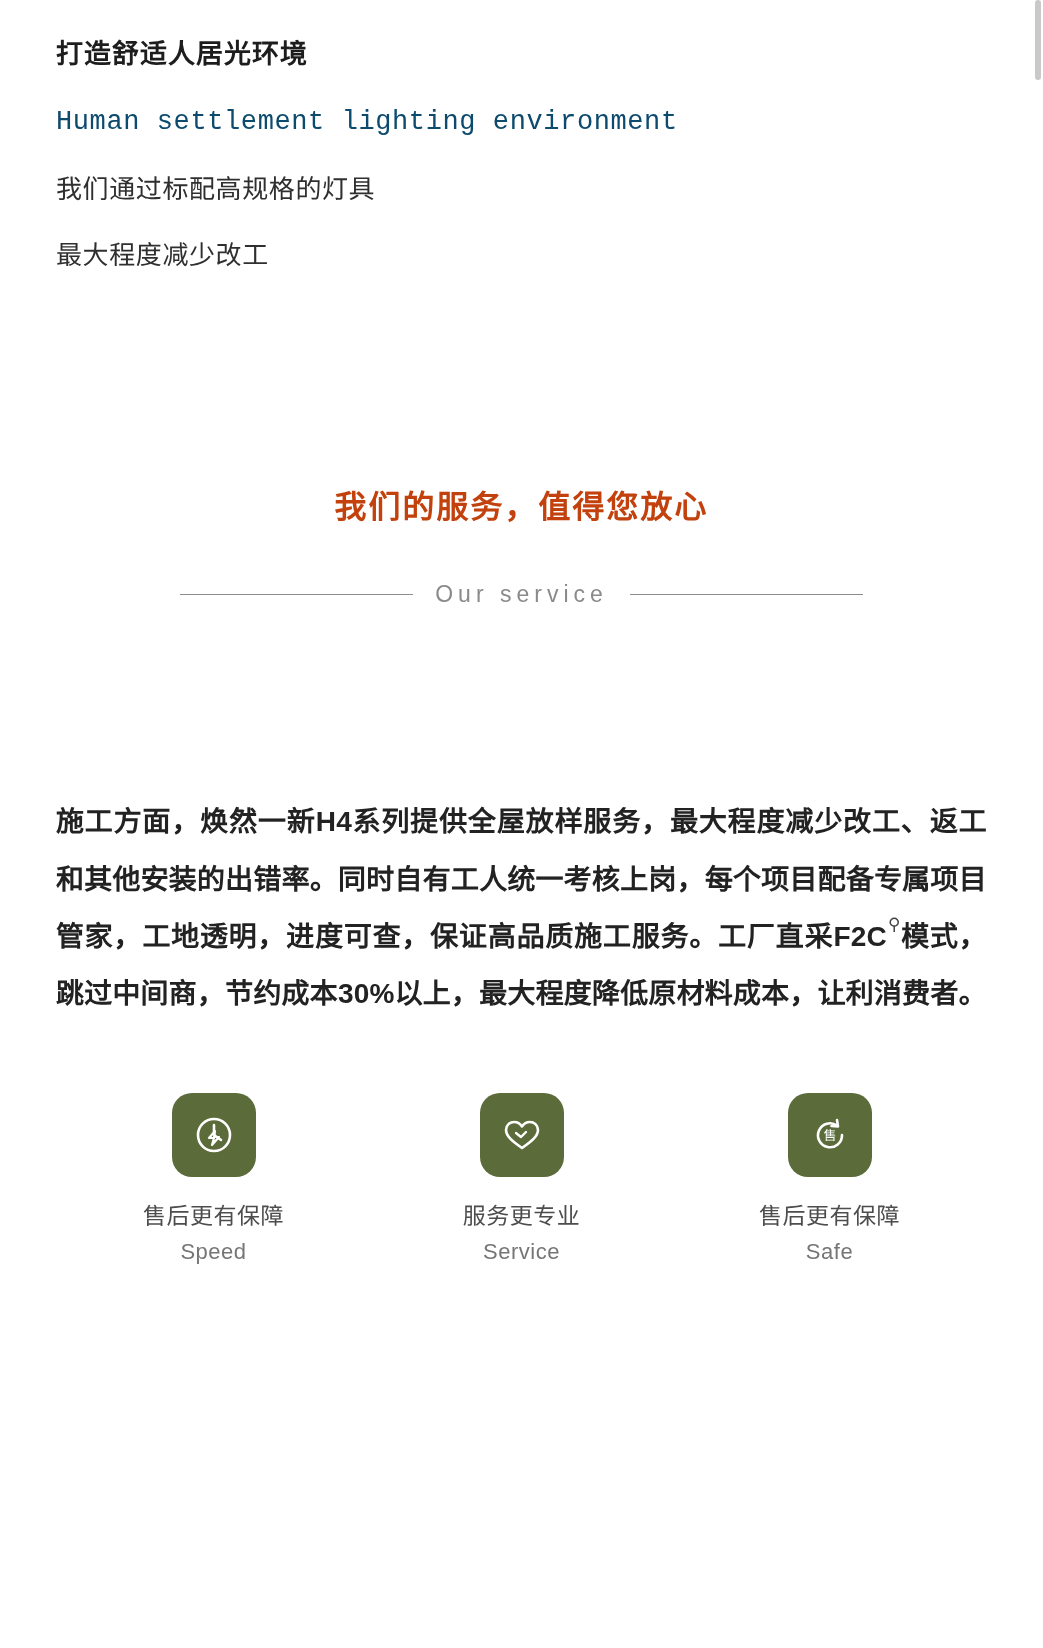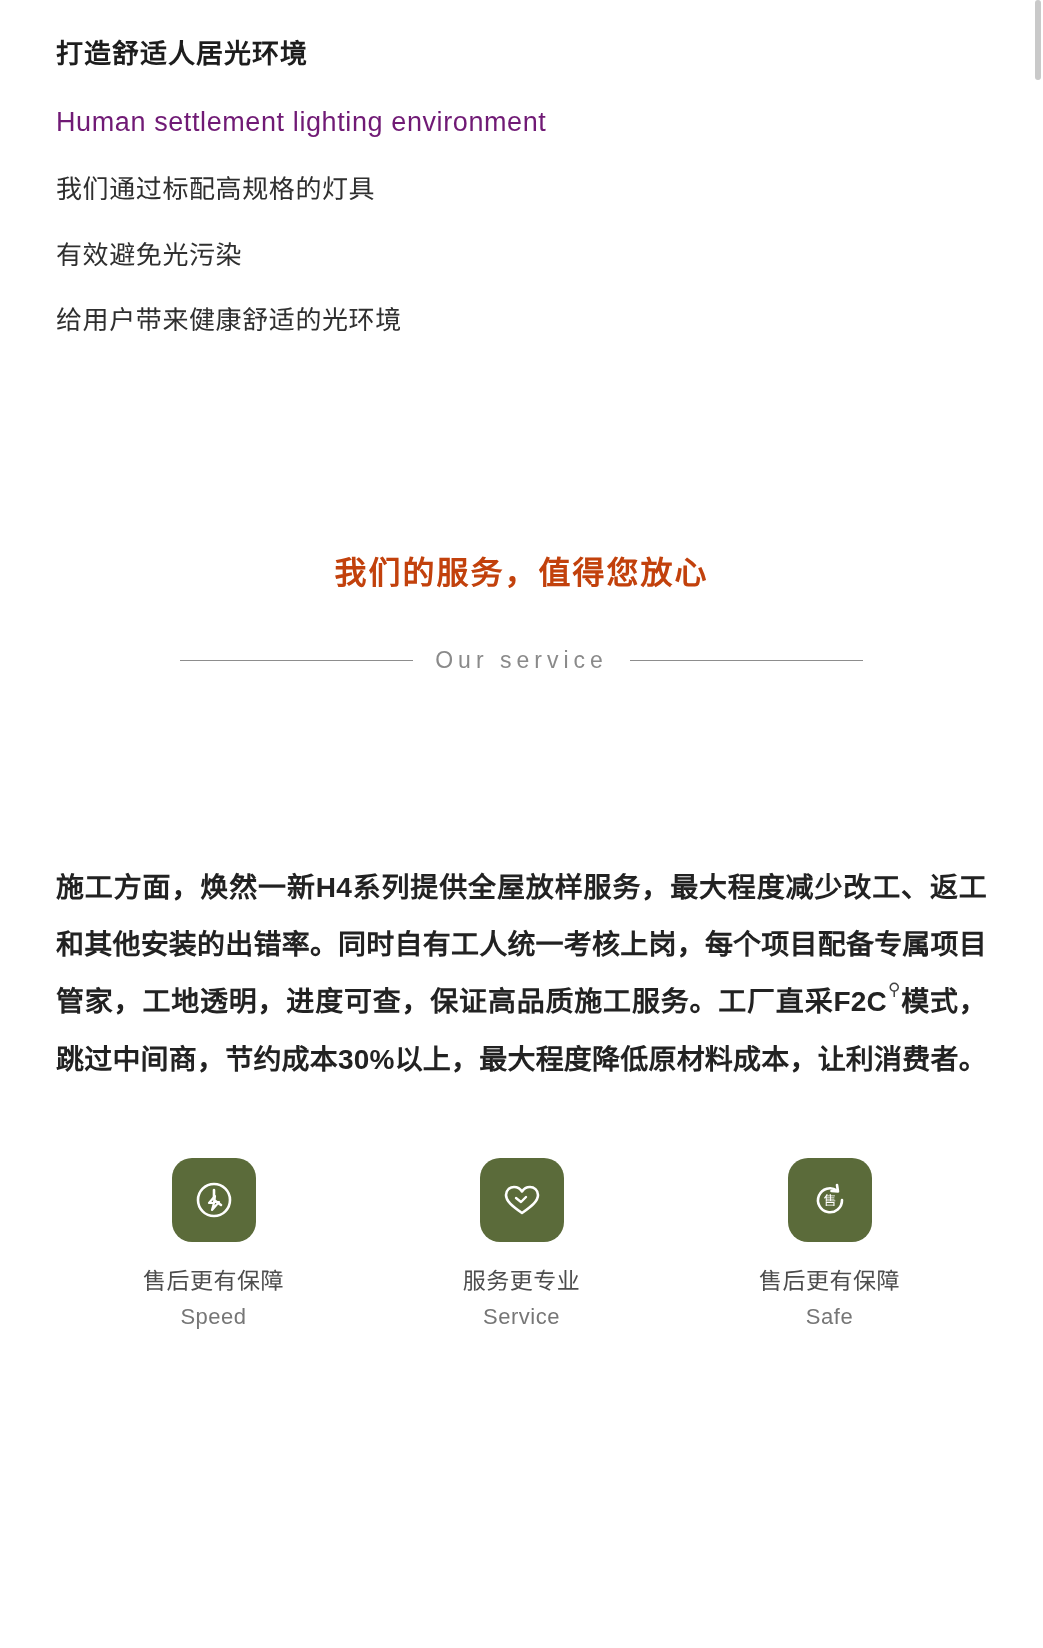--- a/index.html
+++ b/index.html
@@ -52,24 +52,25 @@
     font-size: 27px;
     font-weight: 700;
     letter-spacing: 1px;
     color: #1d1d1d;
     margin: 0 0 36px 0;
     line-height: 1.2;
   }
   .intro-sub {
     font-size: 27px;
     font-weight: 400;
-    color: #701a75;
+    color: #0c4a6e;
     letter-spacing: 0.6px;
     margin: 0 0 33px 0;
     line-height: 1.25;
+    font-family: Liberation Mono, monospace;
   }
   .intro-line {
     font-size: 26px;
     font-weight: 400;
     color: #2f2f2f;
     letter-spacing: 0.6px;
     margin: 8px 0 33px 0;
     line-height: 1.25;
   }
 
@@ -173,22 +174,21 @@
 <div class="page">
 
   <div class="scrollbar-track">
     <div class="scrollbar-thumb"></div>
   </div>
 
   <section class="intro">
     <h1 class="intro-title">打造舒适人居光环境</h1>
     <div class="intro-sub">Human settlement lighting environment</div>
     <div class="intro-line">我们通过标配高规格的灯具</div>
-    <div class="intro-line">有效避免光污染</div>
-    <div class="intro-line">给用户带来健康舒适的光环境</div>
+    <div class="intro-line">最大程度减少改工</div>
   </section>
 
   <section class="section-head">
     <h2 class="section-title">我们的服务，值得您放心</h2>
     <div class="section-rule">
       <span class="rule-line"></span>
       <span class="section-en">Our service</span>
       <span class="rule-line"></span>
     </div>
   </section>

